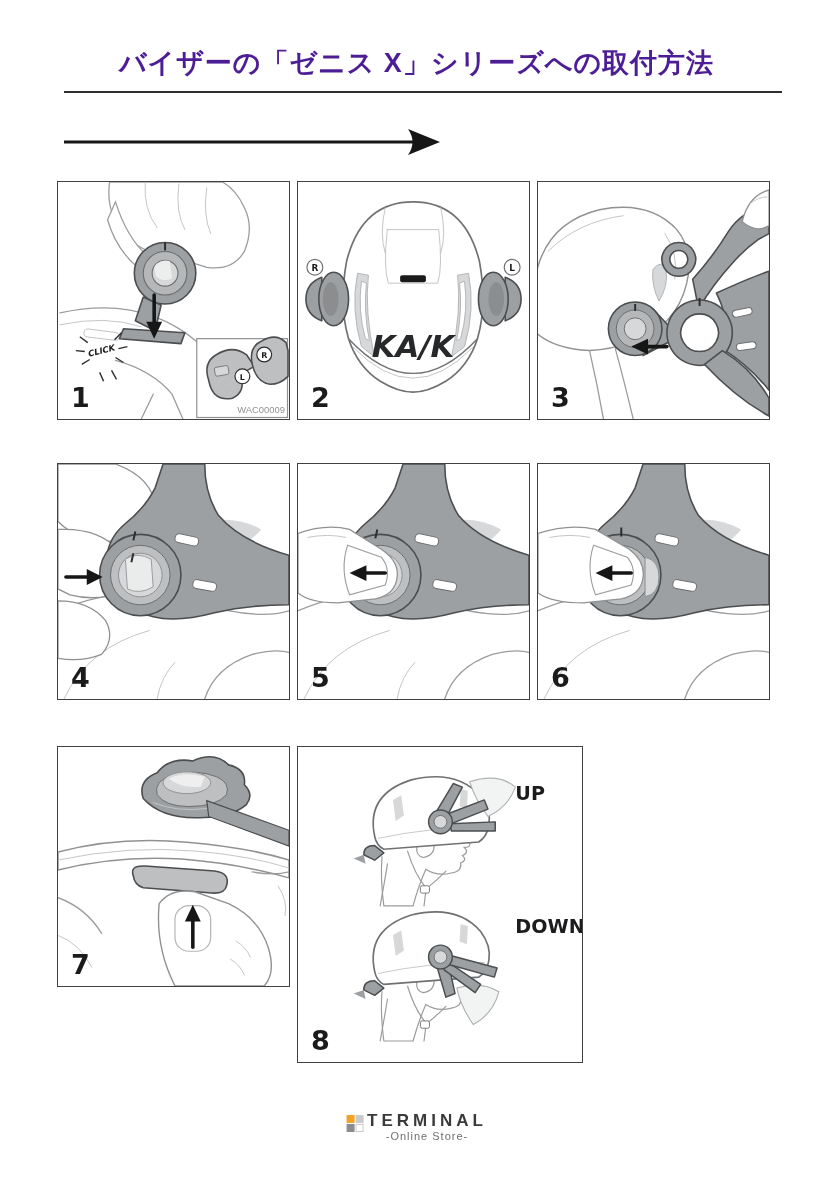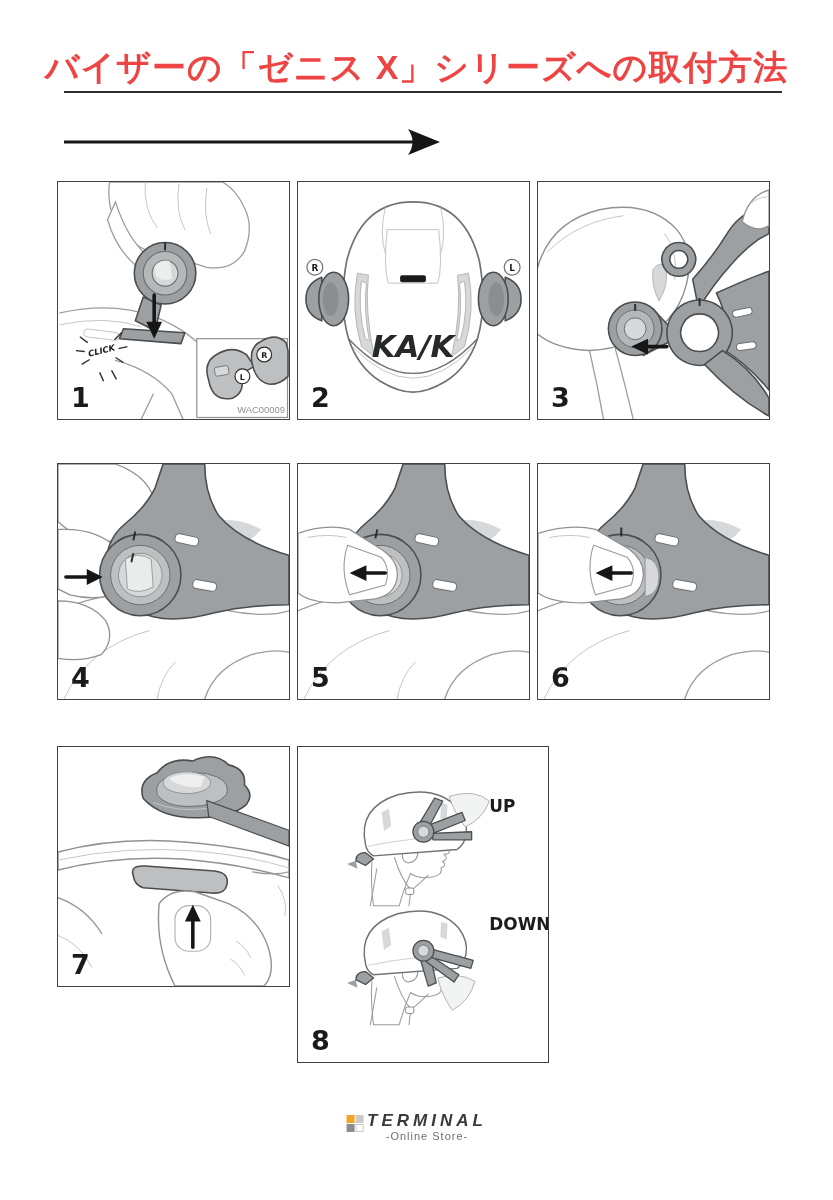--- a/index.html
+++ b/index.html
@@ -1,20 +1,20 @@
 <!DOCTYPE html>
 <html><head>
 <meta charset="utf-8">
 <style>
   html,body{margin:0;padding:0;background:#fff;}
   .page{position:relative;width:833px;height:1200px;background:#ffffff;overflow:hidden;
         font-family:"Liberation Sans","DejaVu Sans",sans-serif;}
   
   .title{position:absolute;left:0;top:47px;width:100%;text-align:center;
-         font-size:34px;font-weight:600;color:#ef4444;letter-spacing:1px;line-height:1.2;}
+         font-size:27px;font-weight:600;color:#4c1d95;letter-spacing:1px;line-height:1.2;}
   .title-underline{position:absolute;left:64px;top:91px;width:718px;height:2px;background:#2e2e2e;}
   
   .flow-arrow{position:absolute;left:62px;top:126px;}
   
   .panel{position:absolute;background:#fff;border:1.6px solid #3f4142;box-sizing:border-box;}
   .panel svg{position:absolute;left:0;top:0;width:100%;height:100%;}
   .step-num{position:absolute;left:13px;bottom:6px;font-size:27px;font-weight:bold;color:#1b1b1b;
             font-family:"DejaVu Sans","Liberation Sans",sans-serif;}
   
   .oT{fill:none;stroke:#9a9c9e;stroke-width:1.3;stroke-linecap:round}
@@ -31,21 +31,21 @@
   
   .footer-logo{position:absolute;left:50%;top:1112px;transform:translateX(-50%);
                display:flex;align-items:flex-start;gap:4px;}
   .logo-grid{display:grid;grid-template-columns:8px 8px;grid-template-rows:8px 8px;gap:1px;margin-top:3px;}
   .sq{display:block;width:8px;height:8px;}
   .sq-o{background:#f2a324;}
   .sq-lg{background:#c9cacb;}
   .sq-dg{background:#8a8c8e;}
   .sq-w{background:#fff;border:1px solid #c9cacb;box-sizing:border-box;}
   .logo-text{display:flex;flex-direction:column;align-items:center;}
-  .brand{font-size:17px;font-weight:600;letter-spacing:4px;color:#3a3a3a;line-height:1.1;font-style:italic;}
+  .brand{font-size:17px;font-weight:600;letter-spacing:4px;color:#3a3a3a;line-height:1.1;}
   .tagline{font-size:11px;color:#6e6e6e;letter-spacing:1px;margin-top:-1px;}
 </style>
 </head>
 <body>
 
 <div class="page">
 
   <div class="title">バイザーの「ゼニス X」シリーズへの取付方法</div>
   <div class="title-underline"></div>
 
@@ -300,21 +300,21 @@
           <path class="oT2" d="M174,214 q10,6 14,16"></path>
       </g>
       <g>
         <path class="blk" d="M136,202 V172"></path>
         <path class="bhead" d="M136,159 L128,176 L144,176 Z"></path>
       </g>
     </svg>
     <span class="step-num">7</span>
   </div>
 
-  <div class="panel" style="left:297px;top:746px;width:252px;height:317px;">
+  <div class="panel" style="left:297px;top:746px;width:286px;height:317px;">
     <svg viewBox="0 0 311 317">
       <g transform="translate(28,10)">
         <path class="oT" fill="#fff" d="M142,52 Q152,58 152,68 L160,80 Q162,86 154,86 Q160,92 152,95 Q158,100 150,103 Q152,112 140,114 Q124,118 112,110 Q104,128 98,150 L66,150 Q62,120 64,96"></path>
         <path class="oT" d="M70,104 Q66,128 62,150"></path>
         <path class="oT" fill="#fff" d="M104,76 Q118,68 121,82 Q122,95 109,97 Q101,95 102,86"></path>
         <path class="wh" stroke="#6f7173" stroke-width="1.8" d="M56,74 Q46,28 96,12 Q146,0 172,30 Q184,46 181,62 Q179,74 170,80 L66,88 Q58,84 56,74 Z"></path>
         <path class="oT2" d="M60,76 Q115,64 176,64"></path>
         <path class="gL" d="M76,34 l9,-5 l3,22 l-9,6 Z"></path>
         <path class="gL" d="M150,22 l8,2 l-1,20 l-8,-3 Z"></path>
         <path class="oT" d="M92,90 Q100,116 112,130"></path>

